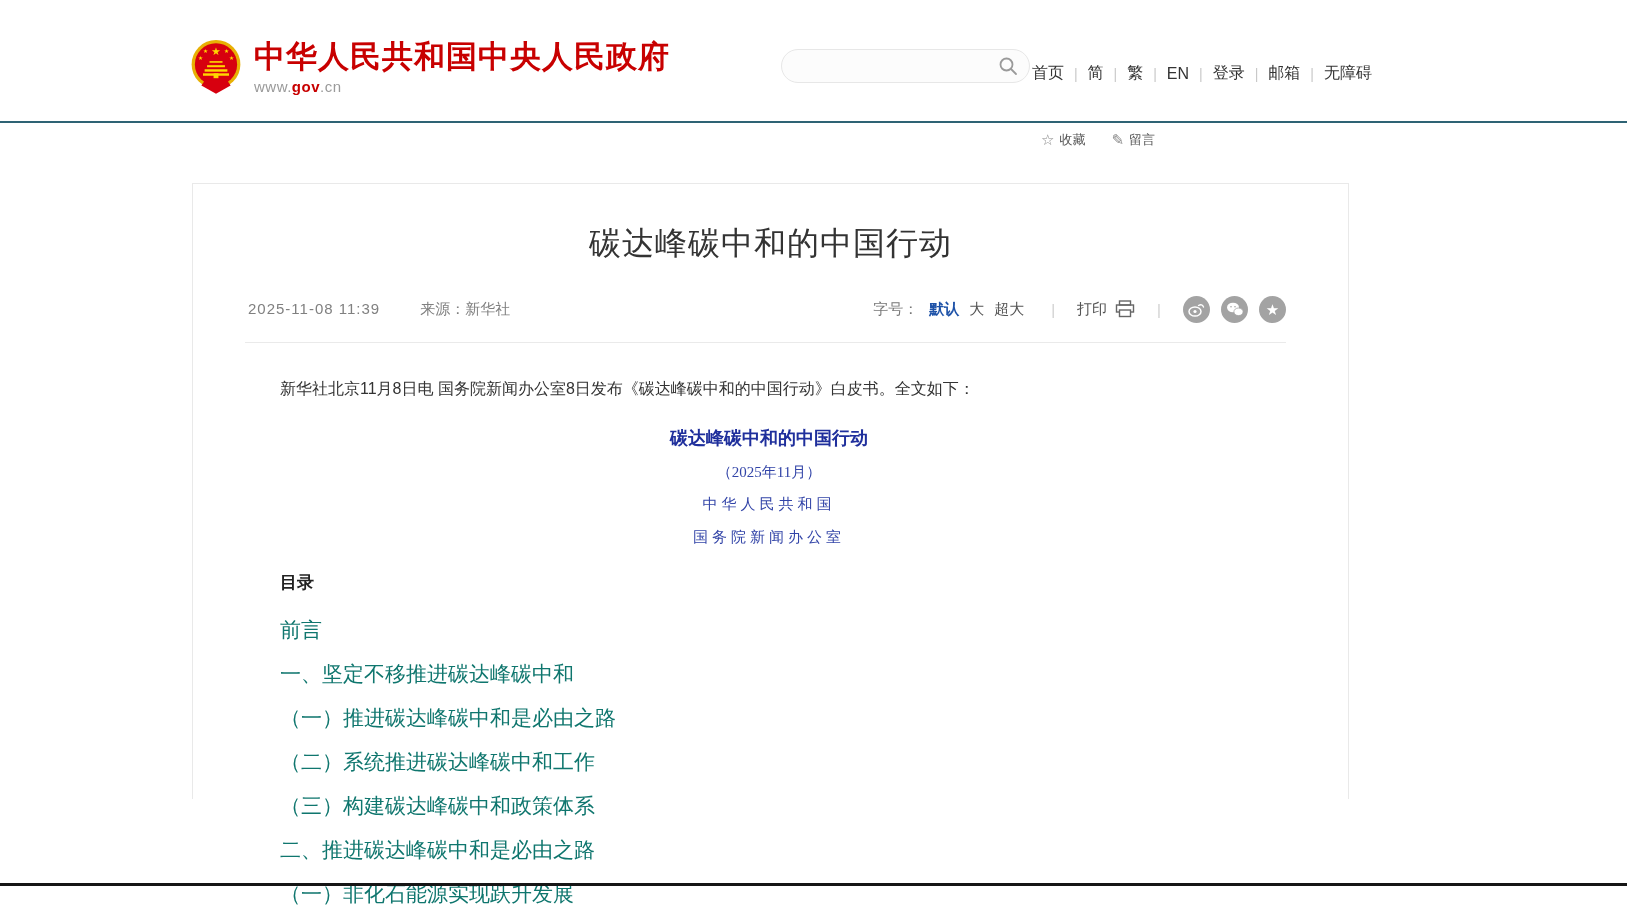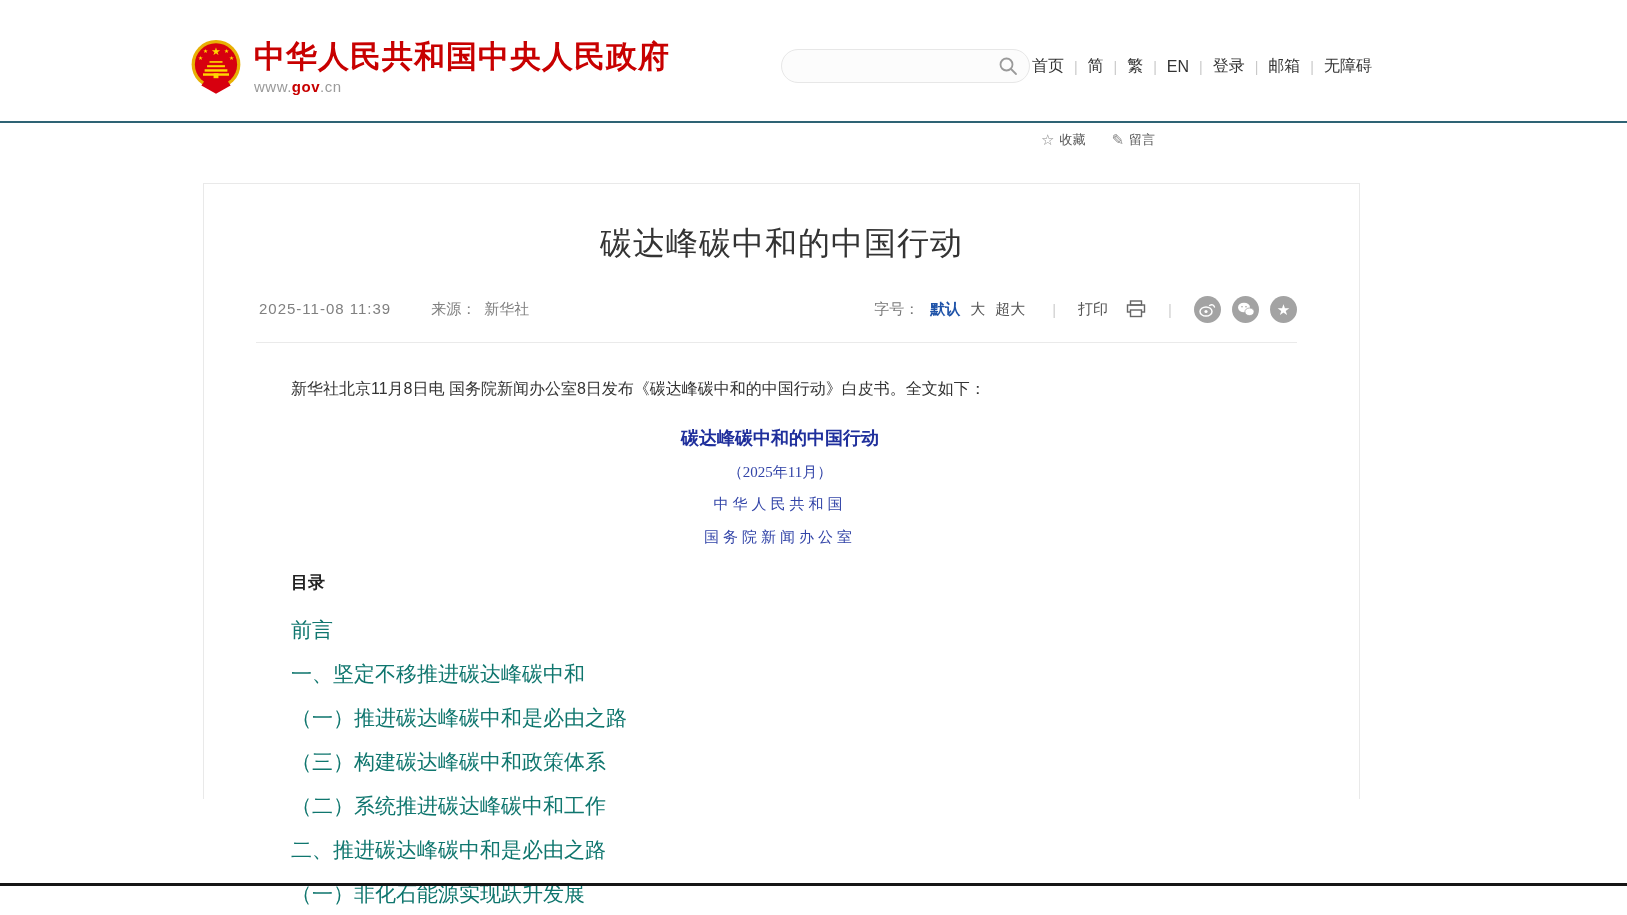--- a/index.html
+++ b/index.html
@@ -15,49 +15,49 @@
   .site-title { font-size:31px; font-weight:bold; color:#c80000; letter-spacing:1px; line-height:34px; }
   .site-url { margin-top:4px; font-size:15px; color:#9a9a9a; letter-spacing:0.5px; }
   .site-url .gov { color:#c80000; font-weight:bold; }
 
   .search-box { position:absolute; left:781px; top:49px; width:249px; height:34px;
     background:#fcfcfc; border:1px solid #e7e7e7; border-radius:17px;
     display:flex; align-items:center; padding:0 10px 0 16px; }
   .search-box input { flex:1; border:none; outline:none; background:transparent; font-size:14px; color:#333; }
   .search-btn { width:22px; height:22px; border:none; background:transparent; cursor:pointer; display:flex; align-items:center; justify-content:center; }
 
-  .top-nav { position:absolute; right:255px; top:56px; display:flex; align-items:center; font-size:16px; color:#333; }
+  .top-nav { position:absolute; right:255px; top:63px; display:flex; align-items:center; font-size:16px; color:#333; }
   .top-nav a { color:#333; text-decoration:none; cursor:pointer; }
   .top-nav .sep { color:#c9c9c9; padding:0 10px; font-size:14px; }
 
   .teal-rule { position:absolute; top:121px; left:0; width:100%; height:2px; background:#2e6374; }
 
   
   .substrip { position:absolute; top:131px; right:472px; display:flex; align-items:center; gap:26px;
     font-size:13px; color:#555; }
   .substrip .tool { display:flex; align-items:center; gap:5px; cursor:pointer; }
   .substrip .glyph { font-size:15px; color:#8a8a8a; }
 
   
-  .card { position:absolute; left:203px; top:183px; width:1157px; height:616px;
+  .card { position:absolute; left:192px; top:183px; width:1157px; height:616px;
     background:#fff; border:1px solid #e9e9e9; border-bottom:none; }
   .article-title { position:absolute; top:38px; left:0; width:100%; text-align:center;
     font-size:32px; font-weight:500; color:#333; letter-spacing:1px; }
 
   .meta-row { position:absolute; top:112px; left:55px; right:62px; height:26px;
     display:flex; justify-content:space-between; align-items:center; }
   .meta-left { display:flex; align-items:flex-start; font-size:15px; color:#808080; }
   .meta-date { letter-spacing:1px; margin-right:40px; }
-  .meta-source-label { margin-right:8px; }
+  .meta-source-label { }
   .meta-right { display:flex; align-items:center; font-size:15px; color:#555; }
   .fs-label { color:#777; margin-right:6px; }
   .fs-opt { margin:0 5px; cursor:pointer; color:#555; }
   .fs-opt.active { color:#1f53a8; font-weight:bold; }
   .tb-sep { color:#cfcfcf; margin:0 22px; }
-  .print-wrap { display:flex; align-items:center; gap:18px; cursor:pointer; }
+  .print-wrap { display:flex; align-items:center; gap:8px; cursor:pointer; }
   .share-icons { display:flex; align-items:center; gap:11px; }
   .circle-ic { width:27px; height:27px; border-radius:50%; background:#a3a3a3;
     display:flex; align-items:center; justify-content:center; cursor:pointer; }
   .circle-ic .star-glyph { color:#fff; font-size:15px; line-height:1; }
 
   .meta-divider { position:absolute; top:158px; left:52px; right:62px; border-top:1px solid #eaeaea; }
 
   
   .body-col { position:absolute; top:196px; left:87px; right:90px; color:#333; }
   .lead { font-size:16px; line-height:18px; margin-bottom:28px; }
@@ -199,21 +199,21 @@
         <div class="doc-title">碳达峰碳中和的中国行动</div>
         <div class="doc-date">（2025年11月）</div>
         <div class="doc-author">中华人民共和国</div>
         <div class="doc-author last">国务院新闻办公室</div>
       </div>
 
       <div class="toc-heading">目录</div>
       <p class="toc-item">前言</p>
       <p class="toc-item">一、坚定不移推进碳达峰碳中和</p>
       <p class="toc-item">（一）推进碳达峰碳中和是必由之路</p>
+      <p class="toc-item">（二）系统推进碳达峰碳中和工作</p>
       <p class="toc-item">（三）构建碳达峰碳中和政策体系</p>
-      <p class="toc-item">（二）系统推进碳达峰碳中和工作</p>
       <p class="toc-item">二、推进碳达峰碳中和是必由之路</p>
       <p class="toc-item">（一）非化石能源实现跃升发展</p>
     </div>
   </div>
 
   <div class="bottom-bar"></div>
 </div>
 
 </body></html>

